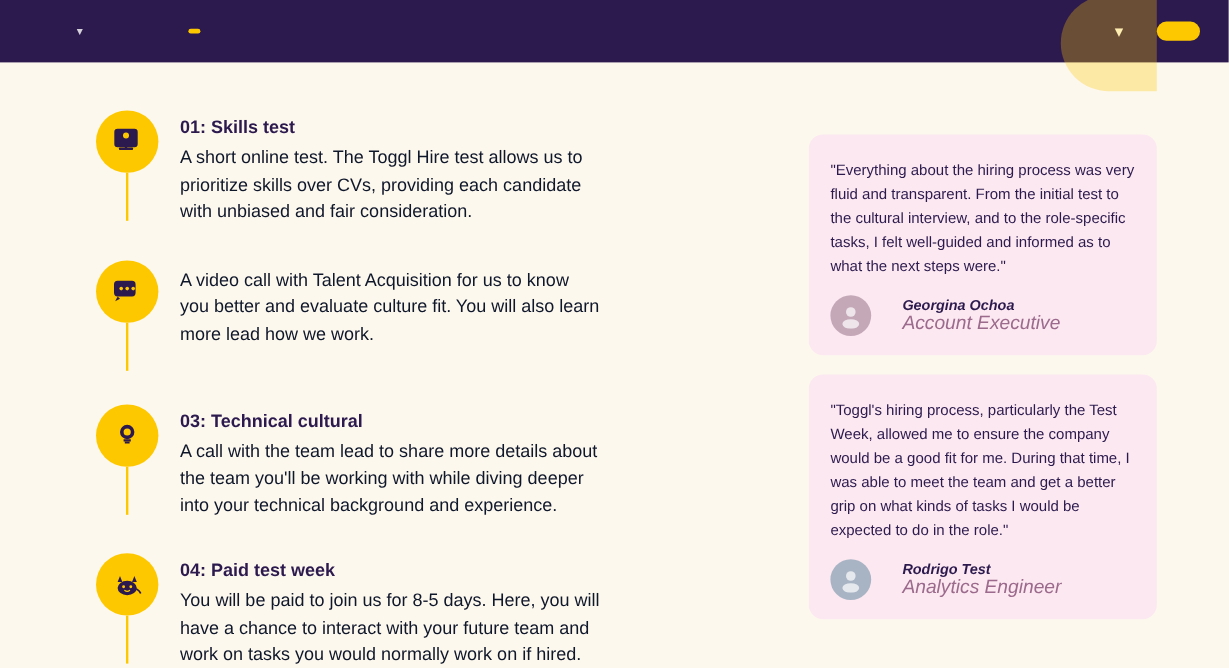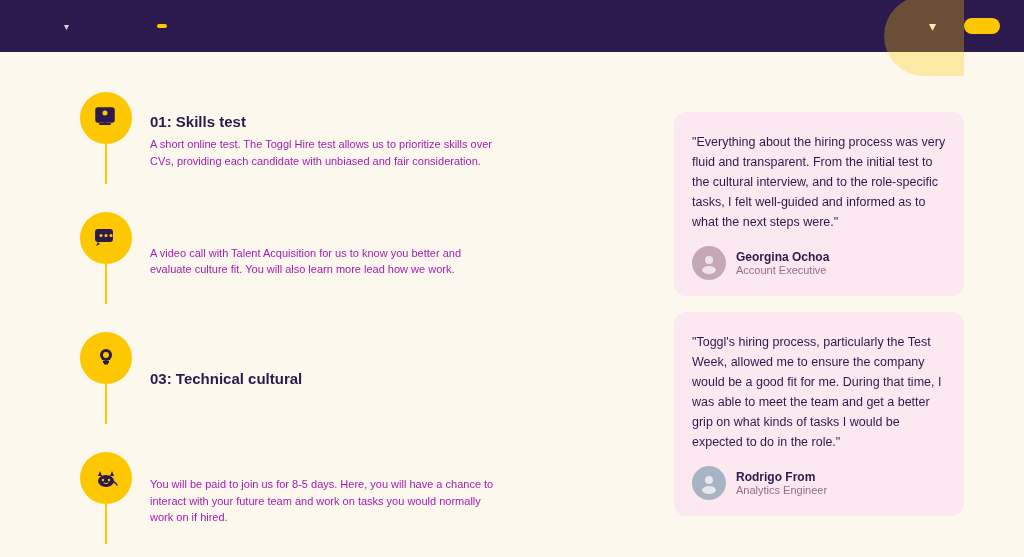--- a/index.html
+++ b/index.html
@@ -80,21 +80,21 @@
     }
 
     
     .steps-column {
       flex: 1;
       position: relative;
     }
 
     .step-item {
       display: flex;
-      align-items: center;
+      align-items: flex-start;
       gap: 18px;
       margin-bottom: 28px;
       position: relative;
     }
 
     .step-icon-wrapper {
       position: relative;
       display: flex;
       flex-direction: column;
       align-items: center;
@@ -125,22 +125,22 @@
     }
 
     .step-title {
       font-size: 15px;
       font-weight: 700;
       color: #2c1a4e;
       margin-bottom: 6px;
     }
 
     .step-desc {
-      font-size: 11px;
-      color: #a21caf;
+      font-size: 15px;
+      color: #0f172a;
       line-height: 1.5;
       max-width: 350px;
     }
 
     
     .icon-svg {
       width: 28px;
       height: 28px;
     }
 
@@ -163,21 +163,22 @@
     .testimonial-quote {
       font-size: 12.5px;
       color: #2c1a4e;
       line-height: 1.6;
       margin-bottom: 14px;
     }
 
     .testimonial-author {
       display: flex;
       align-items: center;
-      gap: 10px;
+      gap: 26px;
+      font-style: italic;
     }
 
     .author-avatar {
       width: 34px;
       height: 34px;
       border-radius: 50%;
       background-color: #c4a0b0;
       flex-shrink: 0;
       overflow: hidden;
       display: flex;
@@ -185,21 +186,21 @@
       justify-content: center;
     }
 
     .author-info .author-name {
       font-size: 12px;
       font-weight: 700;
       color: #2c1a4e;
     }
 
     .author-info .author-role {
-      font-size: 11px;
+      font-size: 16px;
       color: #9b6a8c;
     }
 
     
     .deco-shape {
       position: absolute;
       bottom: 20px;
       right: 0;
       width: 80px;
       height: 80px;
@@ -280,38 +281,40 @@
     <circle cx="14" cy="11" r="6" fill="#2c1a4e"></circle>
     <path d="M11 17h6v2H11z" fill="#2c1a4e"></path>
     <path d="M12 19h4v1.5H12z" fill="#2c1a4e"></path>
     <circle cx="14" cy="11" r="3" fill="#fec800"></circle>
   </svg>
       </div>
       <div class="step-connector"></div>
     </div>
     <div class="step-text">
       <div class="step-title">03: Technical cultural</div>
+      <div class="step-desc">A call with the team lead to share more details about the team you'll be working with while diving deeper into your technical background and experience.</div>
     </div>
   </div>
       <div class="step-item">
     <div class="step-icon-wrapper">
       <div class="step-icon">
         <svg class="icon-svg" viewBox="0 0 28 28" fill="none" xmlns="http://www.w3.org/2000/svg">
     <ellipse cx="14" cy="17" rx="8" ry="6" fill="#2c1a4e"></ellipse>
     <polygon points="6,12 8,7 10,12" fill="#2c1a4e"></polygon>
     <polygon points="18,12 20,7 22,12" fill="#2c1a4e"></polygon>
     <circle cx="11" cy="16" r="1.2" fill="#fec800"></circle>
     <circle cx="17" cy="16" r="1.2" fill="#fec800"></circle>
     <path d="M12 19q2 1.5 4 0" stroke="#fec800" stroke-width="1" fill="none" stroke-linecap="round"></path>
     <path d="M22 18q2 1 3 3" stroke="#2c1a4e" stroke-width="1.5" fill="none" stroke-linecap="round"></path>
   </svg>
       </div>
       <div class="step-connector"></div>
     </div>
     <div class="step-text">
+      <div class="step-title">04: Paid test week</div>
       <div class="step-desc">You will be paid to join us for 8-5 days. Here, you will have a chance to interact with your future team and work on tasks you would normally work on if hired.</div>
     </div>
   </div>
     </div>
 
   <div class="testimonials-column" id="testimonials-container">
     <div style="position:relative;">
       <div class="deco-shape"></div>
     </div>
   <div class="testimonial-card">
@@ -332,20 +335,20 @@
       <div class="testimonial-card">
     <p class="testimonial-quote">"Toggl's hiring process, particularly the Test Week, allowed me to ensure the company would be a good fit for me. During that time, I was able to meet the team and get a better grip on what kinds of tasks I would be expected to do in the role."</p>
     <div class="testimonial-author">
       <div class="author-avatar" style="background-color:#a8b4c4">
         <svg width="22" height="22" viewBox="0 0 22 22" fill="none">
           <circle cx="11" cy="8" r="4" fill="#fff" opacity="0.7"></circle>
           <ellipse cx="11" cy="18" rx="7" ry="4" fill="#fff" opacity="0.7"></ellipse>
         </svg>
       </div>
       <div class="author-info">
-        <div class="author-name">Rodrigo From</div>
+        <div class="author-name">Rodrigo Test</div>
         <div class="author-role">Analytics Engineer</div>
       </div>
     </div>
   </div>
     </div>
 
 </div>
 
 </body></html>

